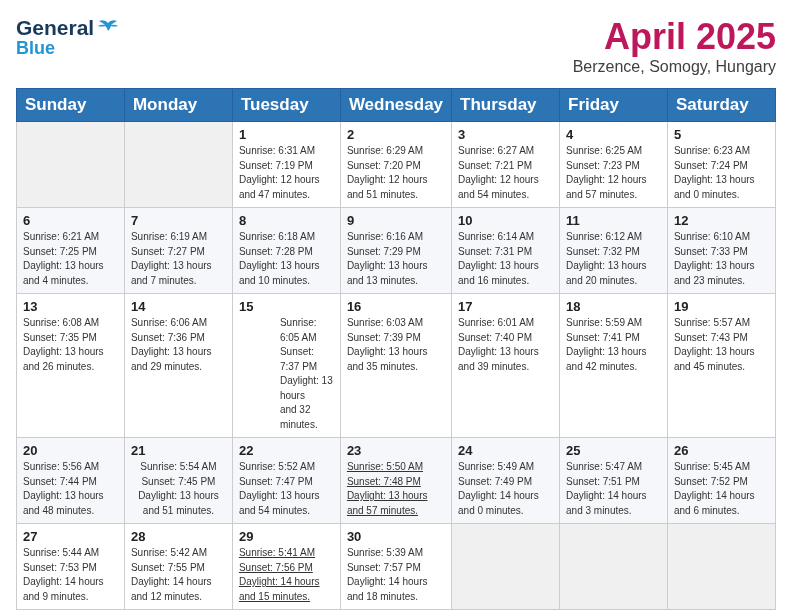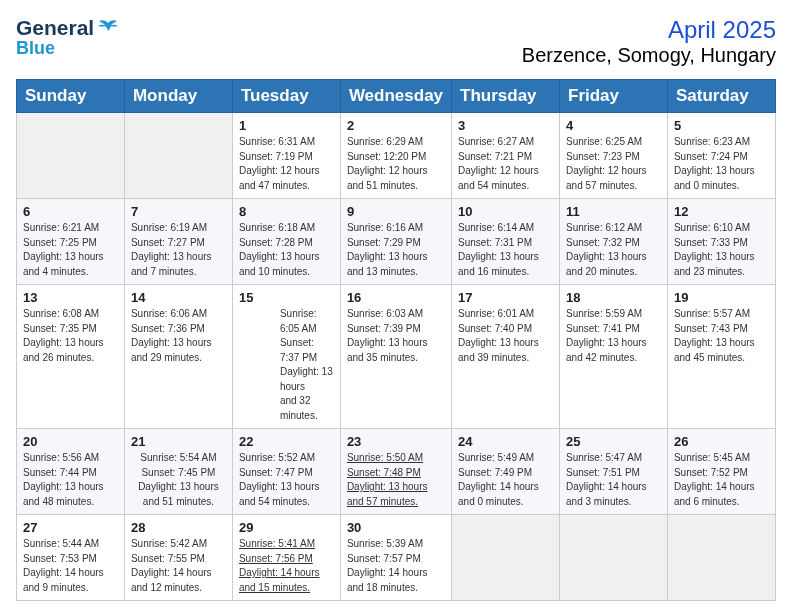--- a/index.html
+++ b/index.html
@@ -13,27 +13,27 @@
     .header {
       display: flex;
       justify-content: space-between;
       align-items: flex-start;
       margin-bottom: 12px;
     }
     .title-block {
       text-align: right;
     }
     .month-title {
-      font-size: 24px;
-      font-weight: normal;
-      color: #1d4ed8;
+      font-size: 36px;
+      font-weight: bold;
+      color: #be185d;
     }
     .location-title {
-      font-size: 20px;
-      color: #000000;
+      font-size: 16px;
+      color: #404040;
     }
     .calendar {
       width: 100%;
       border-collapse: collapse;
       border: 1px solid #ccc;
     }
     .calendar th {
       background: #2d74b5;
       color: #fff;
       font-size: 17px;
@@ -111,21 +111,21 @@
         <td>
           <div class="day-num">1</div>
           <div class="day-info" style="white-space: pre-line;">Sunrise: 6:31 AM
 Sunset: 7:19 PM
 Daylight: 12 hours
 and 47 minutes.</div>
         </td>
         <td>
           <div class="day-num">2</div>
           <div class="day-info" style="white-space: pre-line;">Sunrise: 6:29 AM
-Sunset: 12:20 PM
+Sunset: 7:20 PM
 Daylight: 12 hours
 and 51 minutes.</div>
         </td>
         <td>
           <div class="day-num">3</div>
           <div class="day-info" style="white-space: pre-line;">Sunrise: 6:27 AM
 Sunset: 7:21 PM
 Daylight: 12 hours
 and 54 minutes.</div>
         </td>

